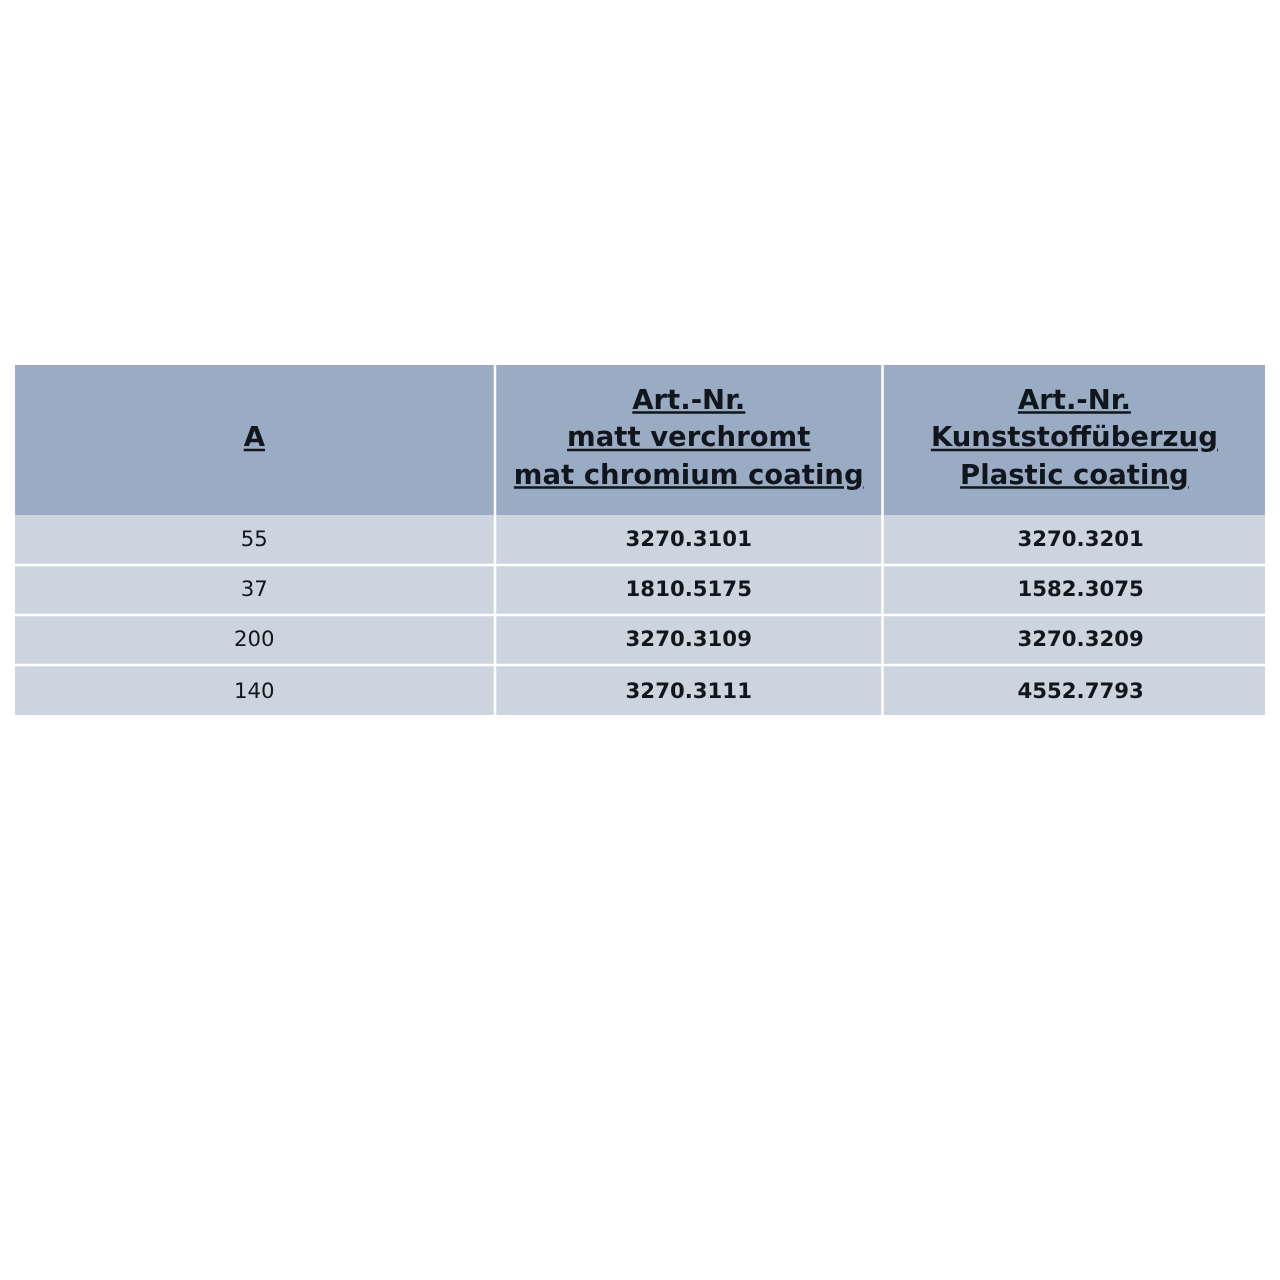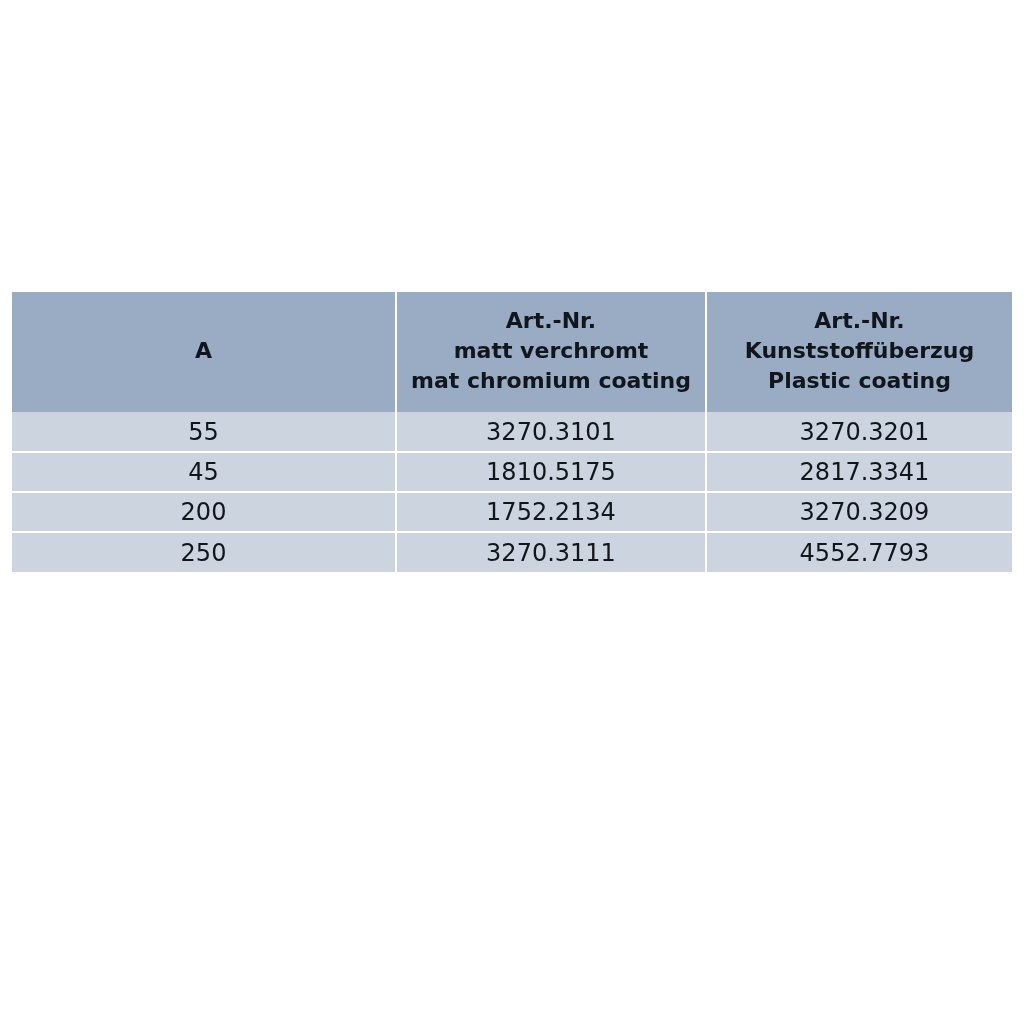--- a/index.html
+++ b/index.html
@@ -38,53 +38,54 @@
     color: #10161c;
     font-weight: bold;
     font-size: 22px;
     line-height: 30px;
     text-align: center;
     vertical-align: middle;
     padding: 14px 6px 16px 6px;
     border-right: 2px solid #ffffff;
     height: 92px;
     box-sizing: border-box;
+    text-decoration: underline;
   }
   thead th:last-child {
     border-right: none;
   }
   thead th .hdr-line {
     display: block;
     white-space: nowrap;
   }
 
   tbody td {
     background: #ccd4e0;
     color: #10161c;
-    font-size: 24px;
+    font-size: 17px;
     text-align: center;
     vertical-align: middle;
     height: 40px;
     padding: 0;
     border-right: 2px solid #ffffff;
     border-bottom: 2px solid #ffffff;
     box-sizing: border-box;
   }
   tbody td:last-child {
     border-right: none;
     padding-left: 10px;
   }
   tbody tr:last-child td {
     border-bottom: none;
   }
   tbody td.col-a {
     font-weight: normal;
   }
   tbody td.col-art {
-    font-weight: normal;
+    font-weight: bold;
   }
 </style>
 </head>
 <body>
 
 <div class="sheet">
   <div class="table-wrap">
     <table class="parts">
       <colgroup>
         <col class="c-a">
@@ -108,30 +109,30 @@
           </th>
         </tr>
       </thead>
       <tbody>
         <tr>
           <td class="col-a">55</td>
           <td class="col-art">3270.3101</td>
           <td class="col-art">3270.3201</td>
         </tr>
         <tr>
-          <td class="col-a">45</td>
+          <td class="col-a">37</td>
           <td class="col-art">1810.5175</td>
-          <td class="col-art">2817.3341</td>
+          <td class="col-art">1582.3075</td>
         </tr>
         <tr>
           <td class="col-a">200</td>
-          <td class="col-art">1752.2134</td>
+          <td class="col-art">3270.3109</td>
           <td class="col-art">3270.3209</td>
         </tr>
         <tr>
-          <td class="col-a">250</td>
+          <td class="col-a">140</td>
           <td class="col-art">3270.3111</td>
           <td class="col-art">4552.7793</td>
         </tr>
       </tbody>
     </table>
   </div>
 </div>
 
 </body></html>

